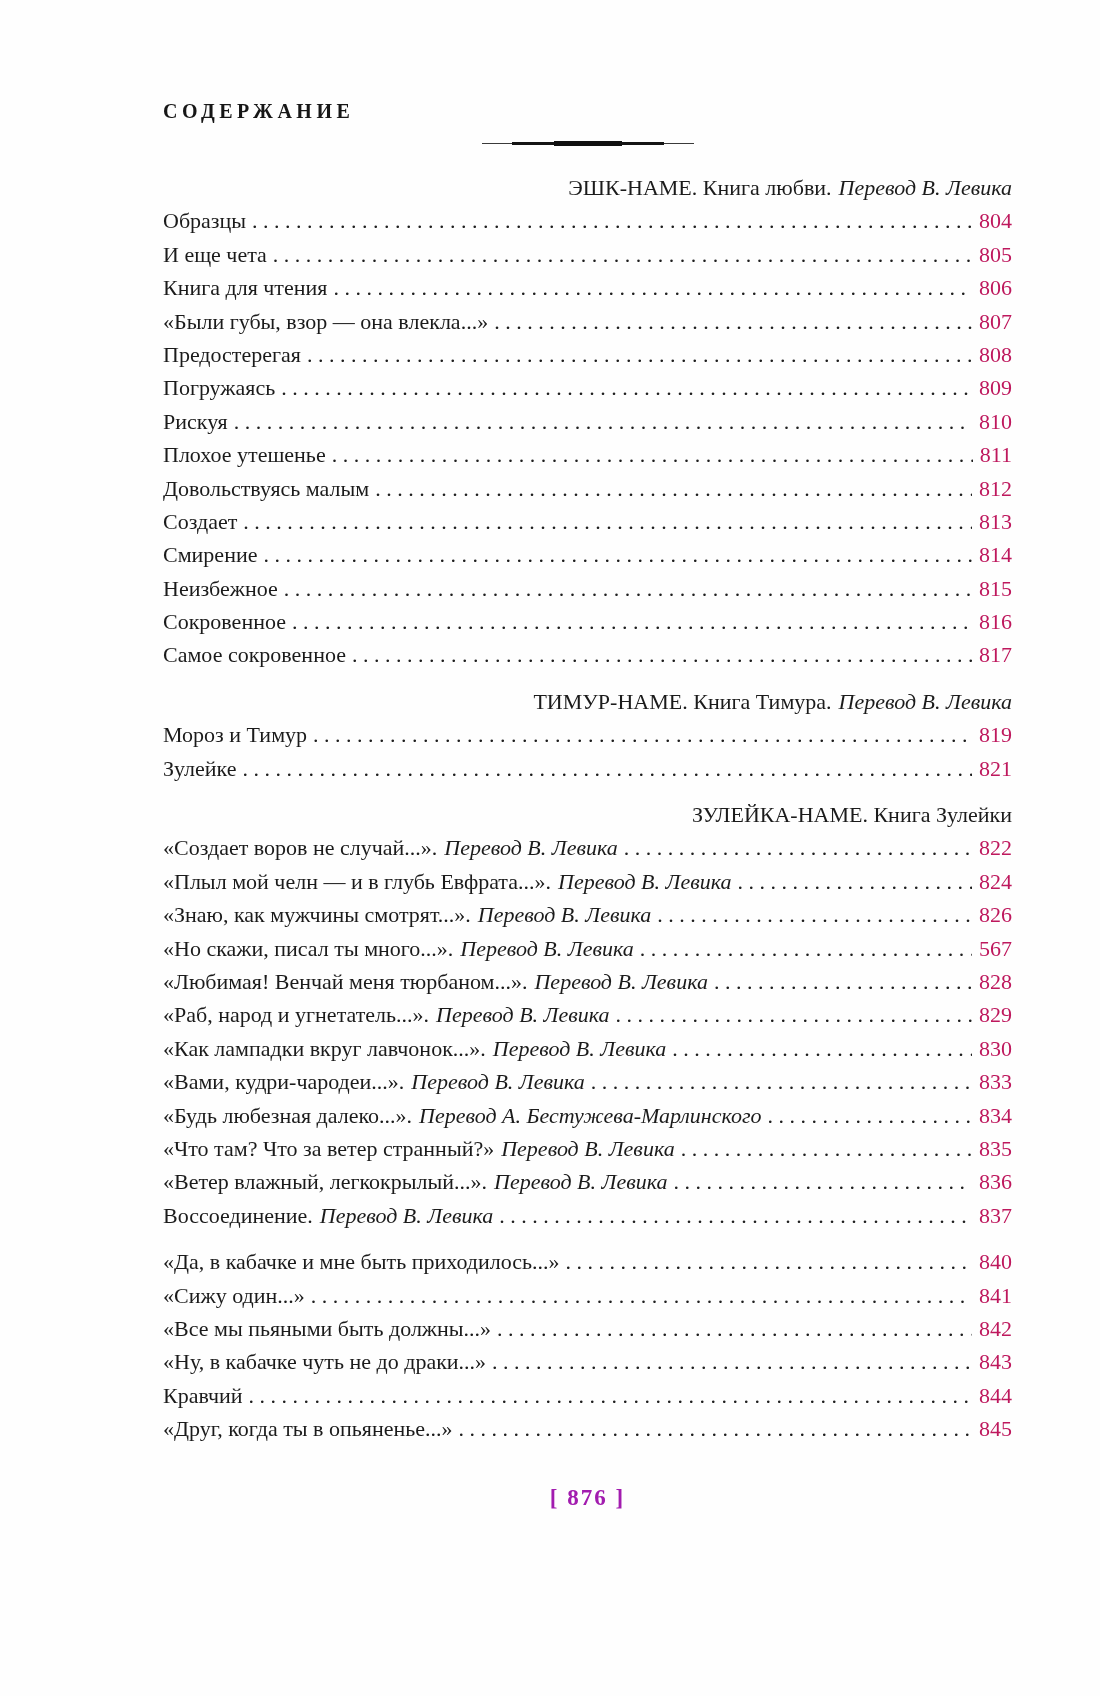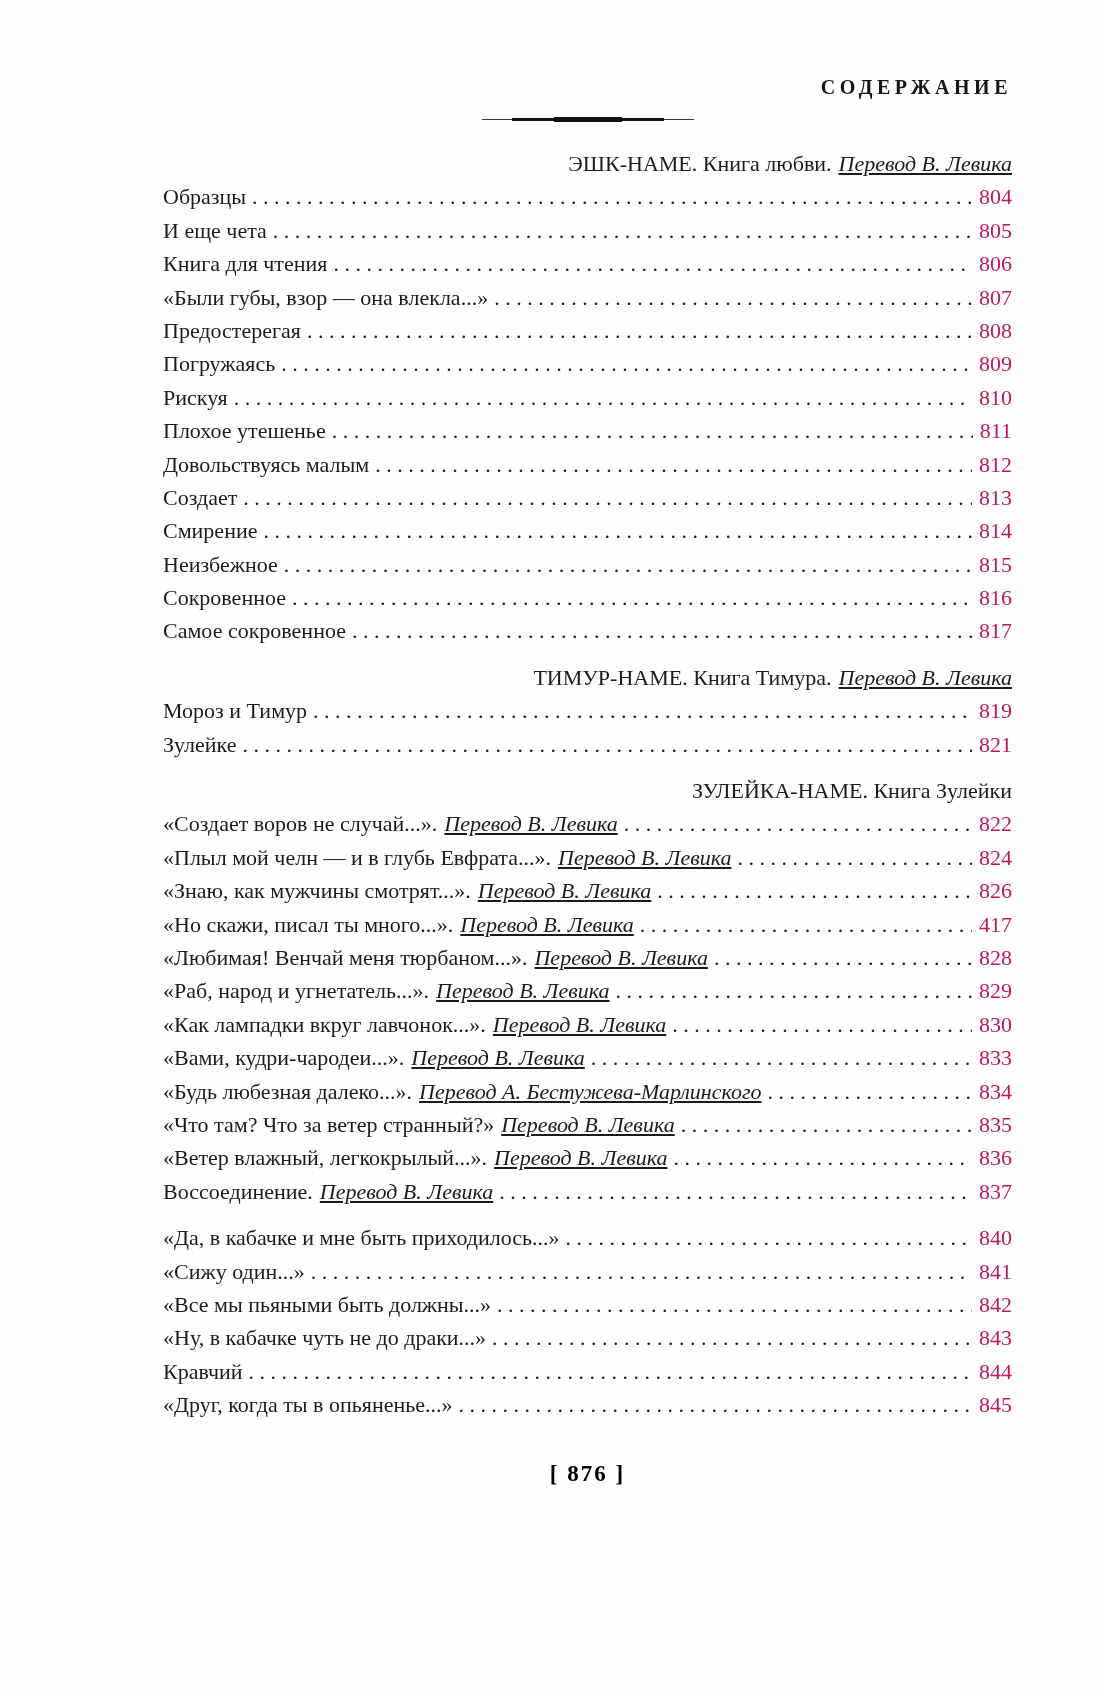--- a/index.html
+++ b/index.html
@@ -11,22 +11,22 @@
     background: #fefefe;
     color: #1b1b1b;
     font-family: "Liberation Serif", "DejaVu Serif", serif;
     overflow: hidden;
   }
   .content {
     margin-left: 163px;
     width: 849px;
   }
   .page-header {
-    padding-top: 74px;
-    text-align: right;
+    padding-top: 98px;
+    text-align: left;
   }
   .contents-title {
     font-size: 20px;
     font-weight: 700;
     letter-spacing: 4.5px;
     line-height: 26px;
     color: #161616;
   }
   .ornament-rule {
     position: relative;
@@ -51,21 +51,21 @@
   .toc-section + .toc-section { margin-top: 13px; }
   .row {
     display: flex;
     align-items: baseline;
     height: 33.4px;
     line-height: 33.4px;
     white-space: nowrap;
     justify-content: flex-end;
   }
   .section-heading { }
-  .it { font-style: italic; text-decoration: underline; }
+  .it { font-style: italic; }
   .section-heading .it,
   .entry .it { margin-left: 7px; }
   .it:empty { display: none; margin: 0; }
   .dots {
     flex: 1 1 auto;
     overflow: hidden;
     white-space: nowrap;
     padding-left: 6px;
     min-width: 12px;
     color: #1f1f1f;
@@ -77,21 +77,21 @@
     flex: 0 0 auto;
     padding-left: 7px;
     color: #be185d;
   }
   .page-footer {
     margin-top: 40px;
     text-align: center;
     font-size: 23px;
     font-weight: 700;
     letter-spacing: 2px;
-    color: #000000;
+    color: #a21caf;
   }
 </style>
 </head>
 <body>
 
 <div class="page">
   <div class="content">
 
     <div class="page-header">
       <div class="contents-title">СОДЕРЖАНИЕ</div>
@@ -214,21 +214,21 @@
           <div class="row entry">
             <span>«Знаю, как мужчины смотрят...».</span>
             <span class="it">Перевод В. Левика</span>
             <span class="dots"></span>
             <span class="pnum">826</span>
           </div>
           <div class="row entry">
             <span>«Но скажи, писал ты много...».</span>
             <span class="it">Перевод В. Левика</span>
             <span class="dots"></span>
-            <span class="pnum">417</span>
+            <span class="pnum">567</span>
           </div>
           <div class="row entry">
             <span>«Любимая! Венчай меня тюрбаном...».</span>
             <span class="it">Перевод В. Левика</span>
             <span class="dots"></span>
             <span class="pnum">828</span>
           </div>
           <div class="row entry">
             <span>«Раб, народ и угнетатель...».</span>
             <span class="it">Перевод В. Левика</span>

